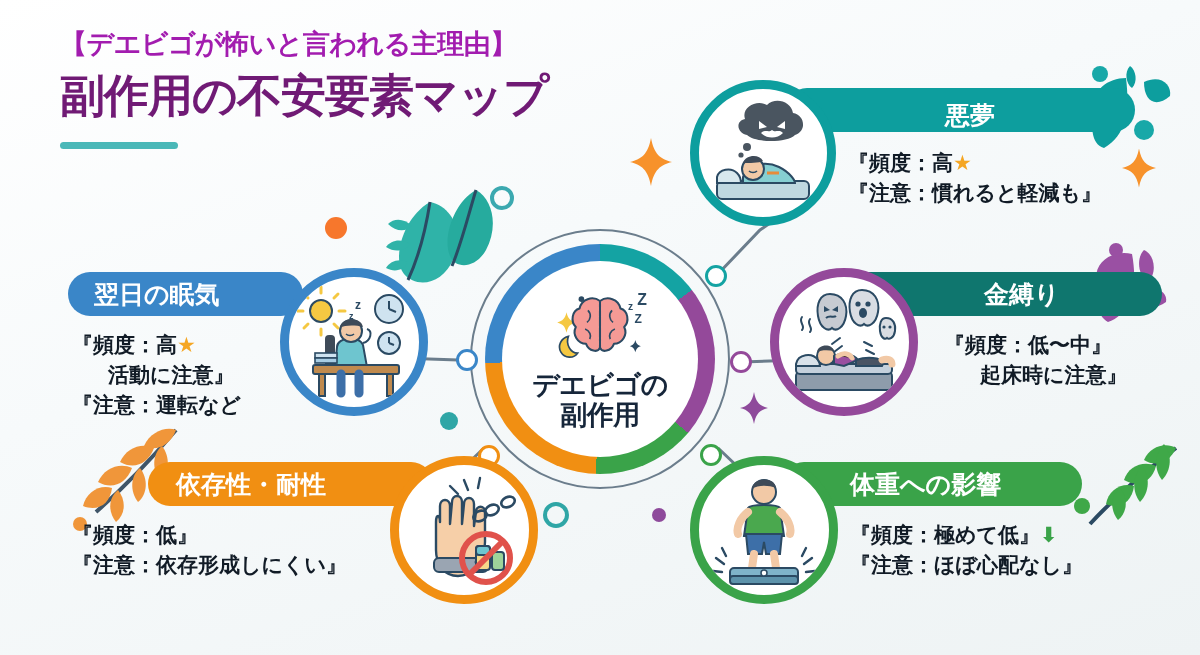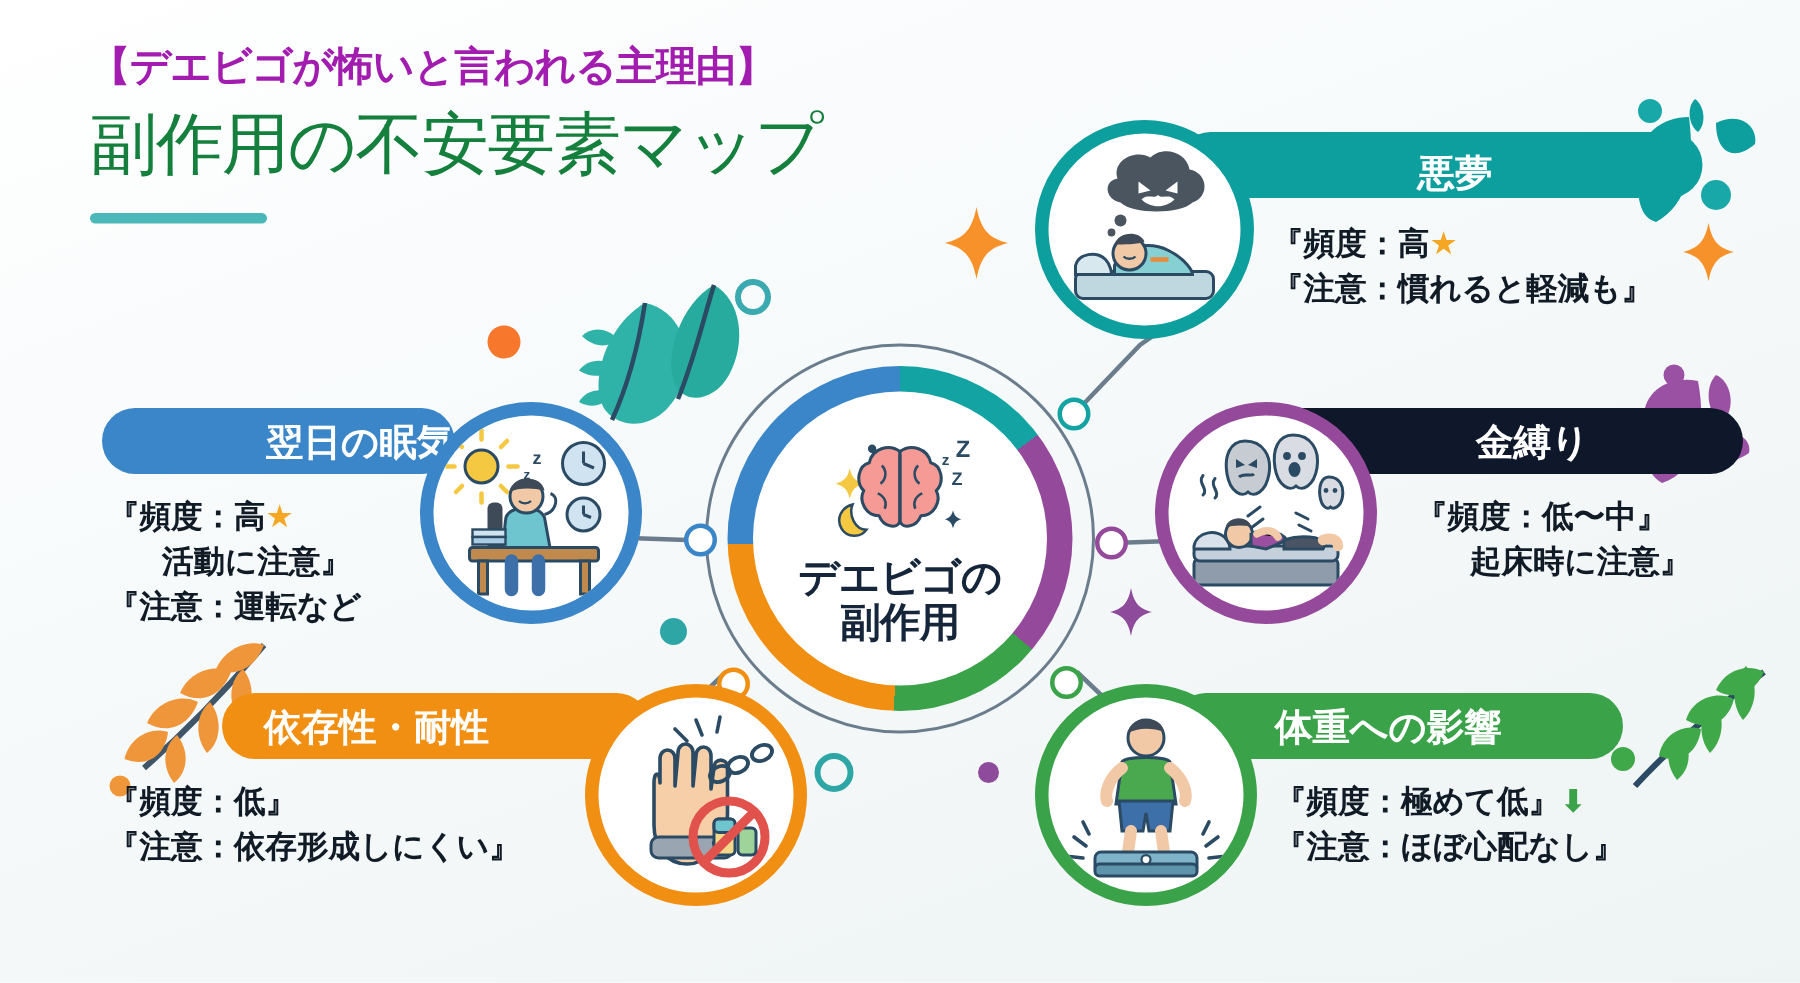--- a/index.html
+++ b/index.html
@@ -18,22 +18,22 @@
   .dot { border-radius: 50%; }
   .ring-o { border-radius: 50%; background: transparent; }
 
   
   .header { position: absolute; left: 60px; top: 26px; }
   .kicker {
     font-size: 27px; font-weight: 700; letter-spacing: -0.5px;
     color: #a21caf; white-space: nowrap;
   }
   .maintitle {
-    font-size: 45px; font-weight: 400; letter-spacing: -1px;
-    color: #15803d; margin-top: 4px; white-space: nowrap;
+    font-size: 45px; font-weight: 700; letter-spacing: -1px;
+    color: #701a75; margin-top: 4px; white-space: nowrap;
   }
   .rule {
     margin-top: 16px; width: 118px; height: 7px; border-radius: 4px;
     background: #4ab8b8;
   }
 
   
   .hub { position: absolute; left: 470px; top: 229px; width: 260px; height: 260px; }
   .hub-outer {
     position: absolute; left: 0; top: 0; width: 260px; height: 260px;
@@ -240,21 +240,21 @@
       <path d="M60 76 L72 76" stroke="#e88b3a" stroke-width="3"></path>
     </svg>
   </div>
   <div class="lines" style="left:158px; top:68px;">
     <span class="ln"><span>『頻度：高</span><span class="star">★</span></span>
     <span class="ln">『注意：慣れると軽減も』</span>
   </div>
 </div>
 
 <div class="card" style="left:68px; top:272px; width:400px; height:170px;">
-  <div class="pill" style="left:0px; top:0px; width:235px; background:#3a86c8; padding-left:26px;justify-content:flex-end;">
+  <div class="pill" style="left:0px; top:0px; width:235px; background:#3a86c8; padding-left:26px;">
     <span>翌日の眠気</span>
   </div>
   <div class="bubble" style="left:212px; top:-4px; width:148px; height:148px; border:9px solid #3a86c8;">
     <svg width="114" height="114" viewBox="0 0 114 114">
 
       <circle cx="24" cy="26" r="11" fill="#f5c842" stroke="#2b4a63" stroke-width="2"></circle>
       <g stroke="#f5c842" stroke-width="3" stroke-linecap="round">
         <path d="M24 8 L24 2"></path>
           <path d="M24 50 L24 44"></path>
         <path d="M6 26 L0 26"></path>
@@ -292,21 +292,21 @@
     </svg>
   </div>
   <div class="lines" style="left:4px; top:58px;">
     <span class="ln"><span>『頻度：高</span><span class="star">★</span></span>
     <span class="ln indent">活動に注意』</span>
     <span class="ln">『注意：運転など</span>
   </div>
 </div>
 
 <div class="card" style="left:770px; top:272px; width:400px; height:170px;">
-  <div class="pill" style="left:62px; top:0px; width:330px; background:#0f172a; padding-left:152px;">
+  <div class="pill" style="left:62px; top:0px; width:330px; background:#0f766e; padding-left:152px;">
     <span>金縛り</span>
   </div>
   <div class="bubble" style="left:0px; top:-4px; width:148px; height:148px; border:9px solid #94499a;">
     <svg width="116" height="116" viewBox="0 0 116 116">
 
       <path d="M44 10 C56 10 62 20 60 32 C58 44 50 48 46 44 C42 48 34 44 32 32 C30 20 34 10 44 10 Z" fill="#c7cbd2" stroke="#2b4a63" stroke-width="2"></path>
       <path d="M38 22 L44 26 L38 28 Z" fill="#2b4a63"></path>
       <path d="M52 22 L46 26 L52 28 Z" fill="#2b4a63"></path>
       <path d="M40 34 C43 31 48 34 50 32" stroke="#2b4a63" stroke-width="2" fill="none"></path>
       <path d="M76 6 C88 6 94 16 92 28 C90 40 82 44 78 40 C74 44 66 40 64 28 C62 16 66 6 76 6 Z" fill="#d9dde3" stroke="#2b4a63" stroke-width="2"></path>

